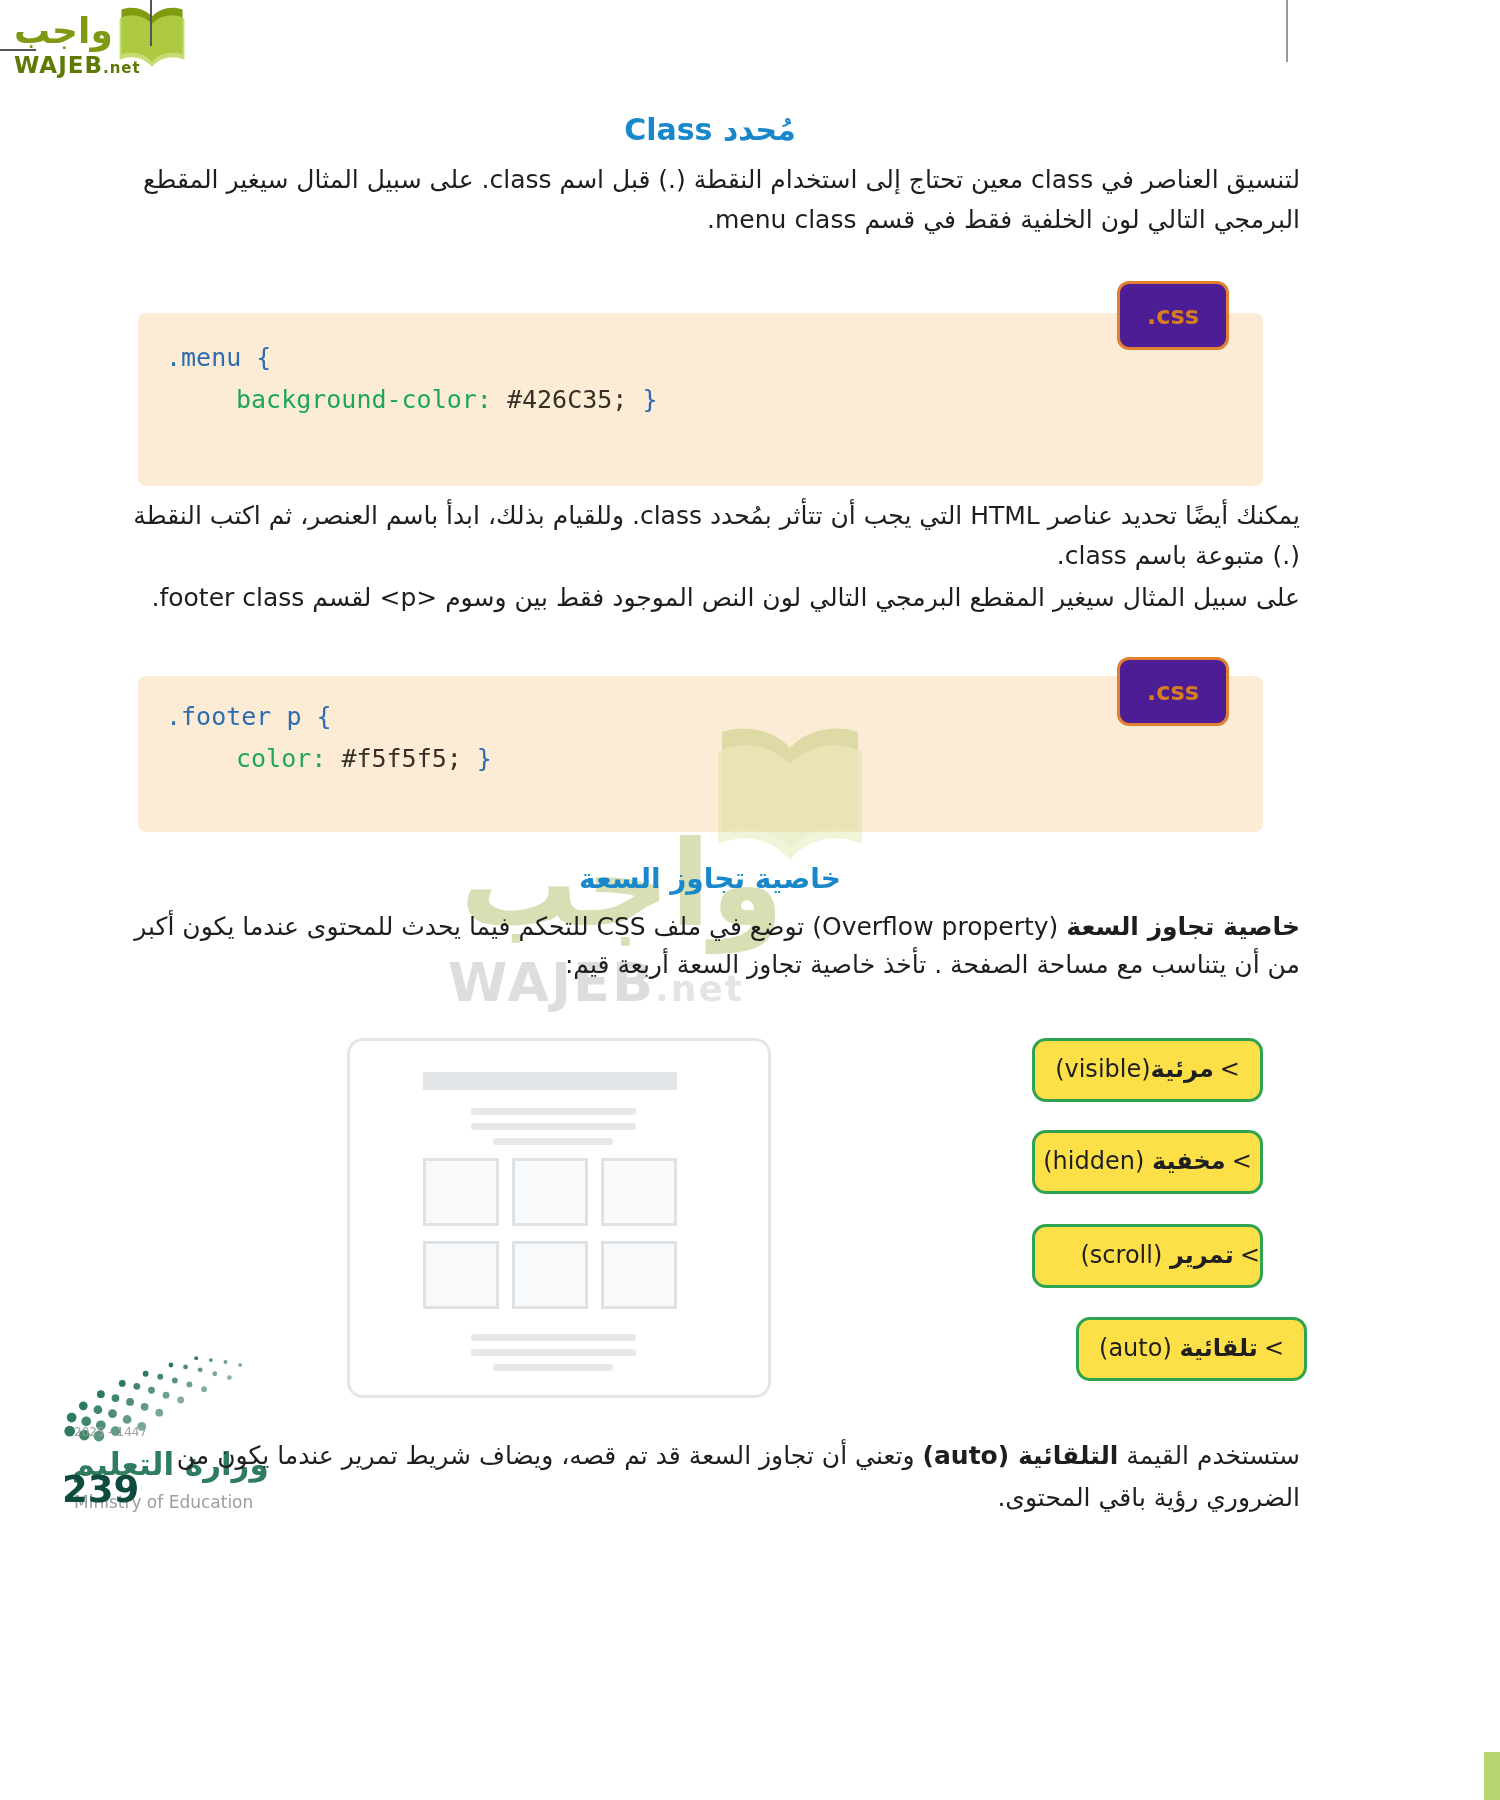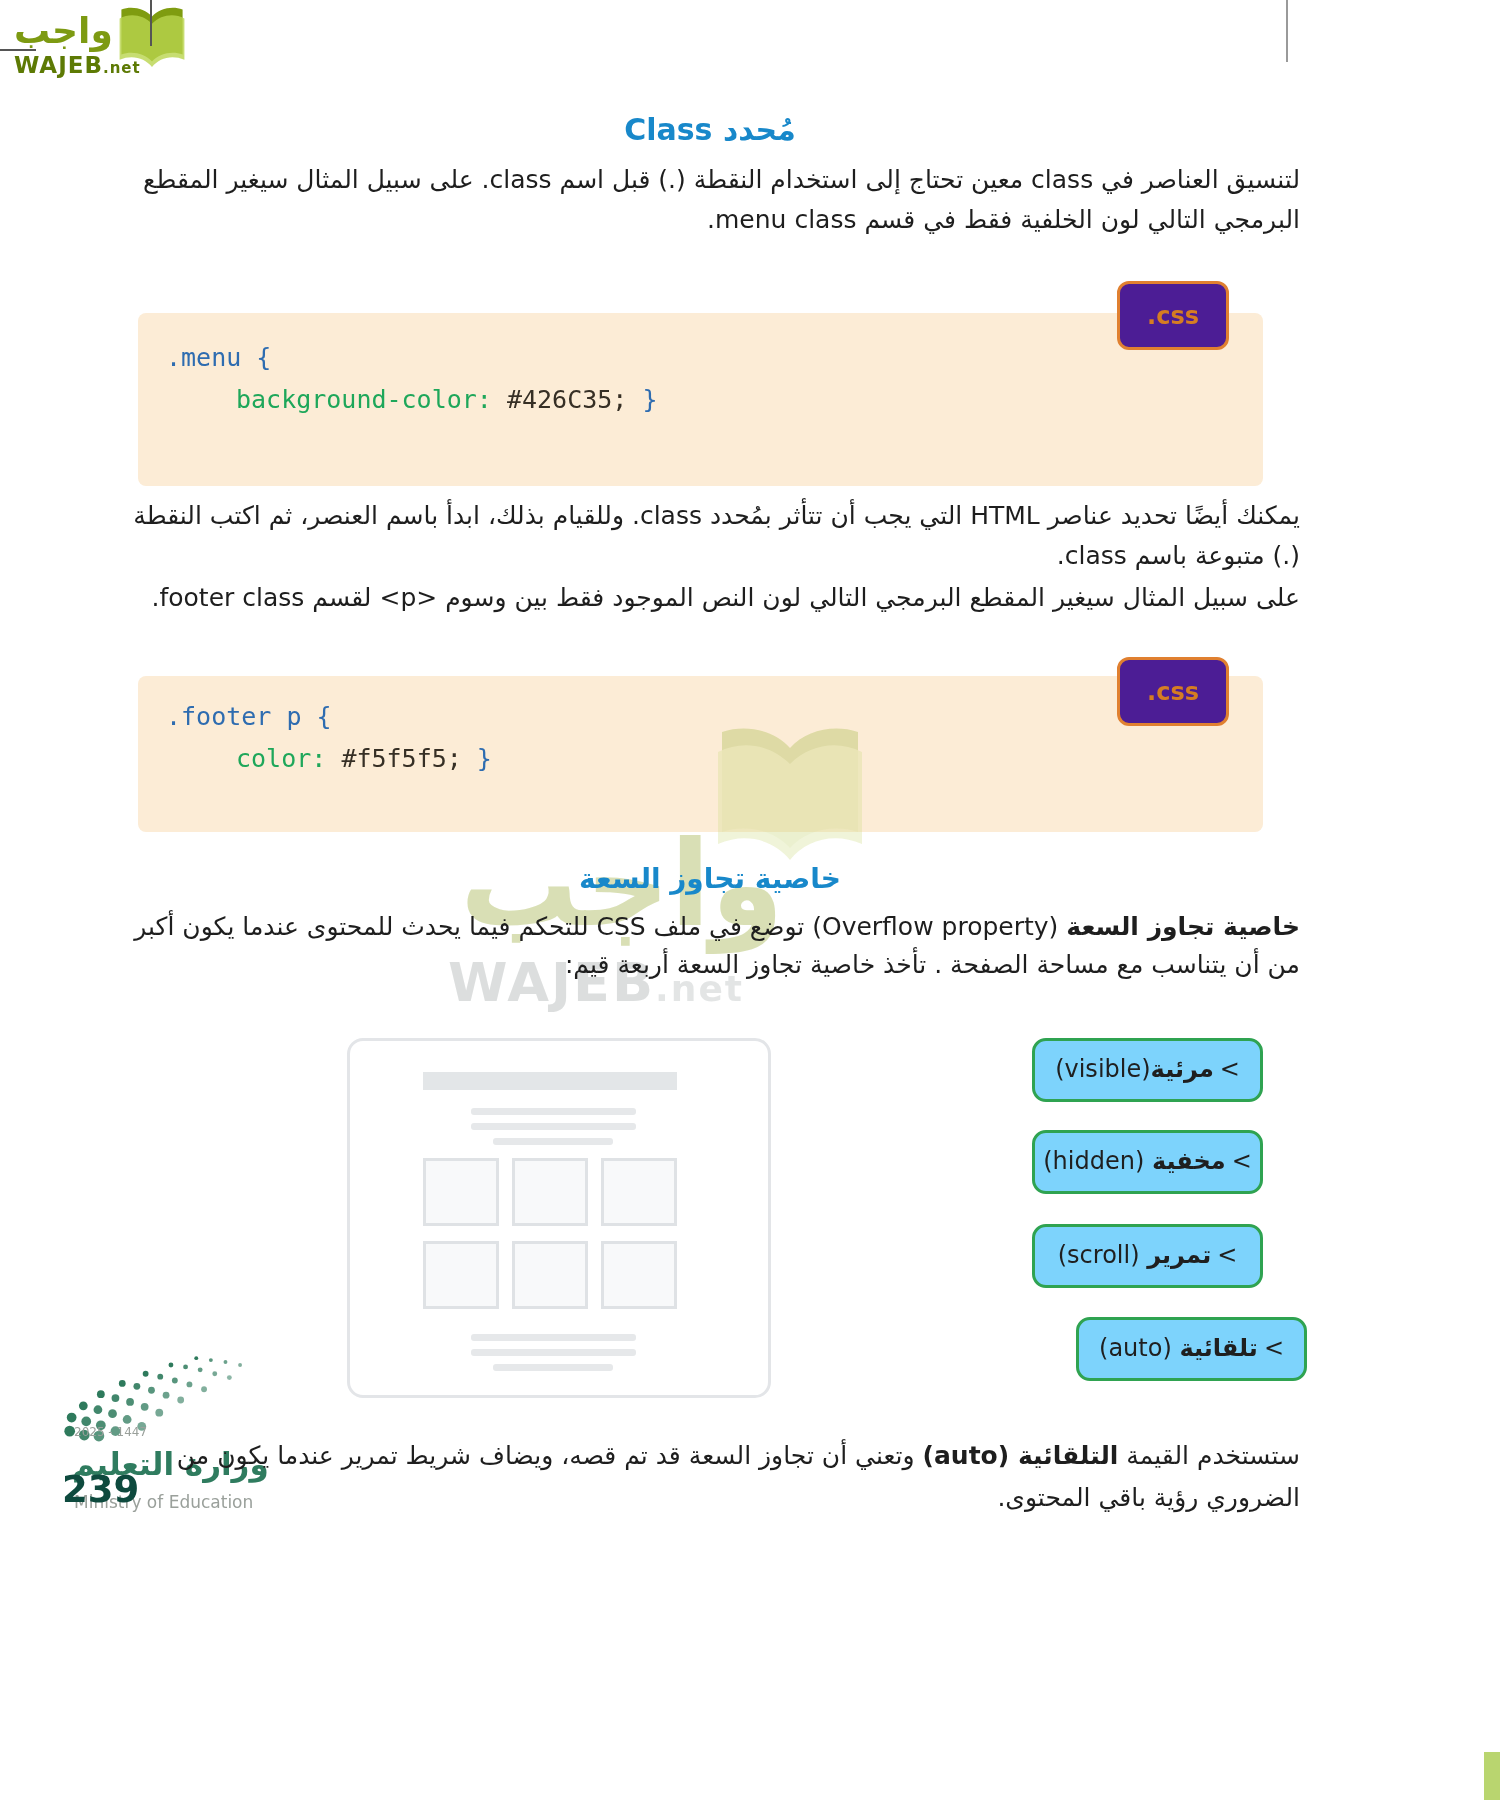--- a/index.html
+++ b/index.html
@@ -47,21 +47,21 @@
   .content-z{z-index:1;}
 
   
   .wireframe{position:absolute;left:347px;top:1038px;width:418px;height:354px;background:#ffffff;
              border:3px solid #e3e5e8;border-radius:16px;z-index:1;}
   .wf-header{position:absolute;left:73px;top:31px;width:254px;height:18px;background:#e3e6e8;}
   .wf-line{position:absolute;height:7px;background:#e6e8ea;border-radius:3px;}
   .wf-cell{position:absolute;width:76px;height:68px;border:3px solid #dfe2e5;background:#f8f9fa;box-sizing:border-box;}
 
   
-  .pill{position:absolute;left:1032px;width:231px;height:64px;background:#7dd3fc;
+  .pill{position:absolute;left:1032px;width:231px;height:64px;background:#fde047;
         border:3px solid #2fa351;border-radius:14px;box-sizing:border-box;
         text-align:center;line-height:56px;font-size:24px;color:#1f1f1f;z-index:1;}
   .pill .chev{display:inline-block;margin-inline-end:6px;color:#1f1f1f;}
 
   
   .moe-dots{position:absolute;left:58px;top:1350px;}
   .moe-ar{position:absolute;left:72px;top:1446px;font-size:31px;font-weight:bold;color:#2f7c5f;}
   .moe-en{position:absolute;left:74px;top:1492px;font-size:17px;color:#9aa09b;}
   .moe-year{position:absolute;left:74px;top:1425px;font-size:12px;color:#9aa09b;}
   .page-num{position:absolute;left:62px;top:1468px;font-size:37px;font-weight:bold;color:#0e4a3e;z-index:2;}
@@ -135,21 +135,21 @@
     <div class="wf-cell" style="left:73px;top:200px;"></div>
     <div class="wf-cell" style="left:162px;top:200px;"></div>
     <div class="wf-cell" style="left:251px;top:200px;"></div>
     <div class="wf-line" style="left:121px;top:293px;width:165px;"></div>
     <div class="wf-line" style="left:121px;top:308px;width:165px;"></div>
     <div class="wf-line" style="left:143px;top:323px;width:120px;"></div>
   </div>
 
   <div class="pill rtl" style="top:1038px;"><span class="chev">&gt;</span><span class="b">مرئية</span><span>(visible)</span></div>
   <div class="pill rtl" style="top:1130px;"><span class="chev">&gt;</span><span class="b">مخفية</span><span> (hidden)</span></div>
-  <div class="pill rtl" style="top:1224px;"><span class="chev">&gt;</span><span class="b">تمرير</span><span> (scroll)</span></div>
+  <div class="pill rtl" style="top:1224px;text-align:right;"><span class="chev">&gt;</span><span class="b">تمرير</span><span> (scroll)</span></div>
   <div class="pill rtl" style="top:1317px;margin-left:44px;"><span class="chev">&gt;</span><span class="b">تلقائية</span><span> (auto)</span></div>
 
   <div class="para rtl content-z" style="top:1435px;line-height:42px;"><span>ستستخدم القيمة </span><span class="b">التلقائية (auto)</span><span> وتعني أن تجاوز السعة قد تم قصه، ويضاف شريط تمرير عندما يكون من الضروري رؤية باقي المحتوى.</span></div>
 
   <div class="moe-dots">
     <svg width="185" height="100" viewBox="0 0 190 100">
       <g fill="#2e7a5c">
         <circle cx="12" cy="82" r="5.5"></circle>
           <circle cx="27" cy="86" r="5.5" opacity=".9"></circle>
           <circle cx="42" cy="87" r="5.5" opacity=".8"></circle>

